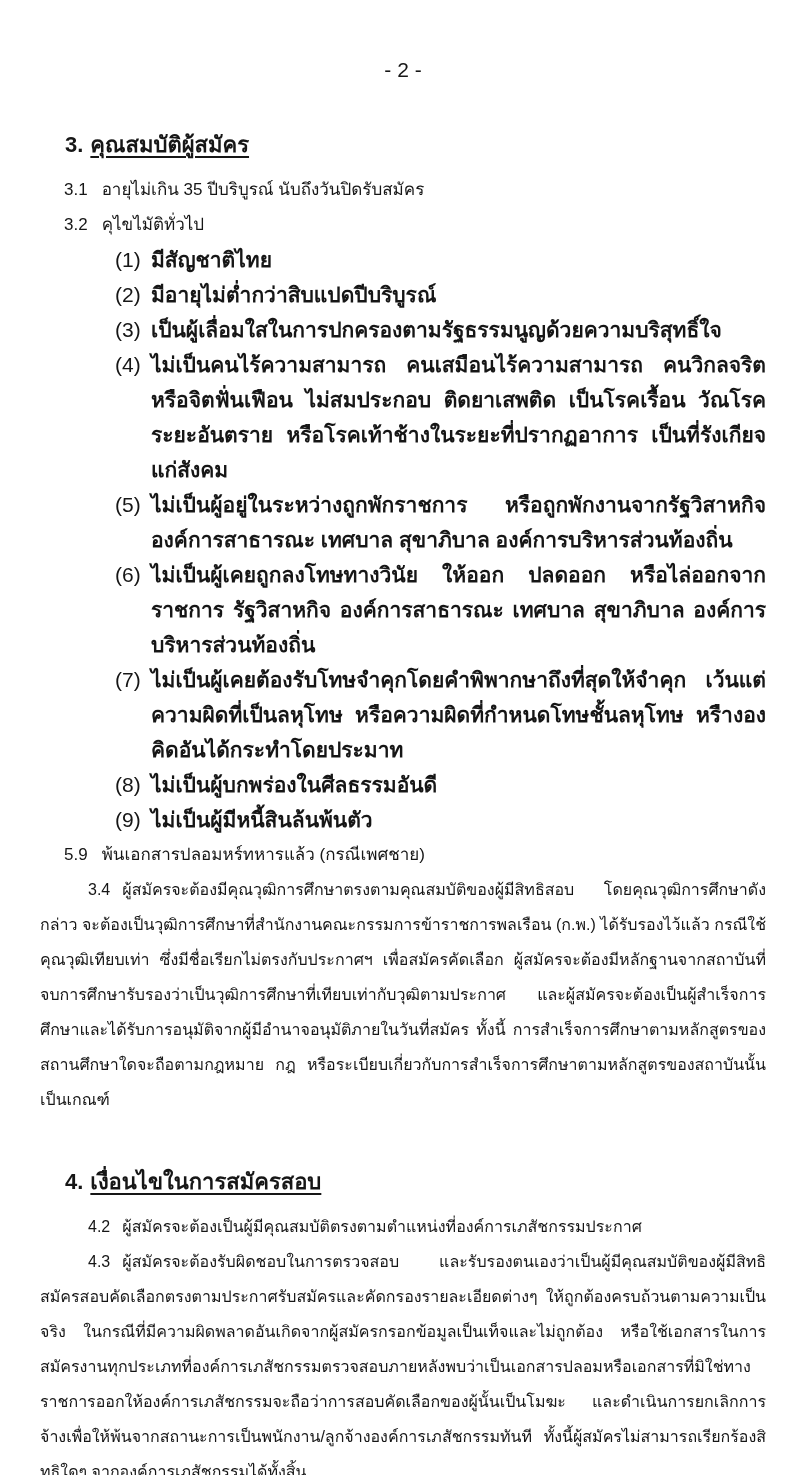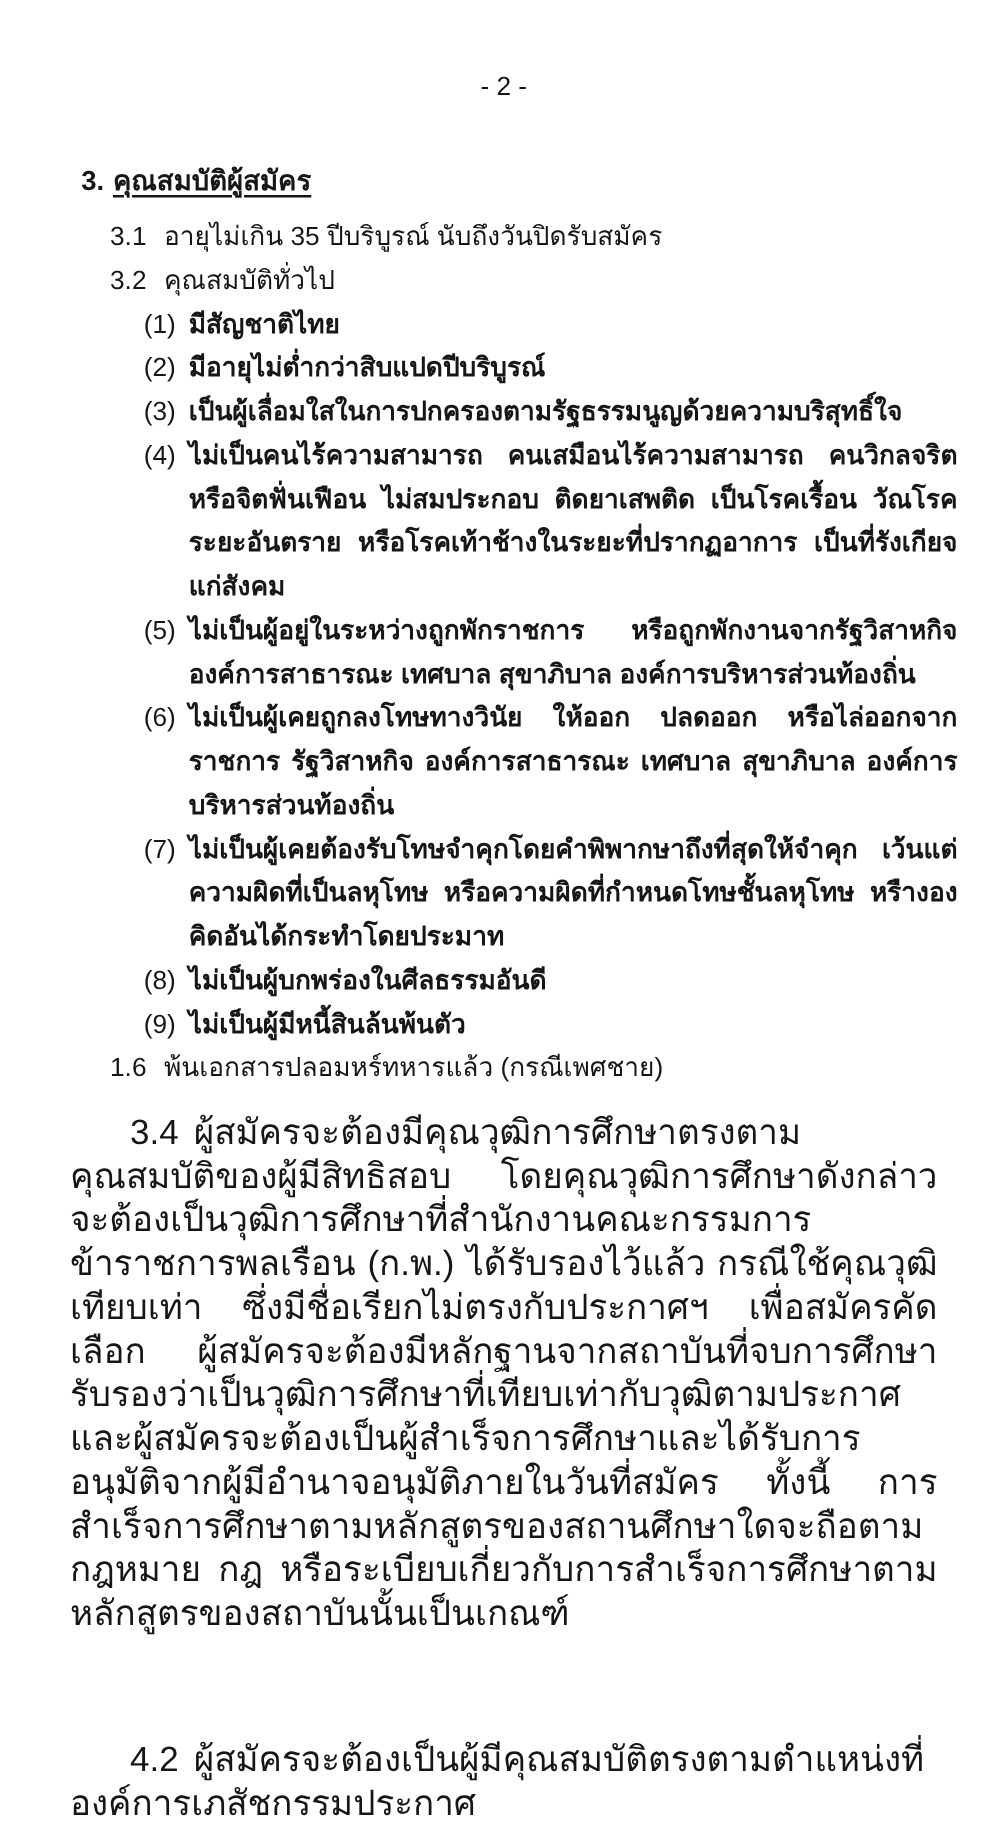--- a/index.html
+++ b/index.html
@@ -30,22 +30,22 @@
     margin: 0 0 12px 25px;
     line-height: 30px;
   }
   .heading .htitle {
     text-decoration: underline;
     text-underline-offset: 4px;
     margin-left: 7px;
     font-family: Liberation Serif, serif;
   }
   .item {
-    margin-left: 48px;
-    font-size: 21px;
+    margin-left: 24px;
+    font-size: 17px;
     line-height: 35px;
   }
   .item .ilbl {
     margin-right: 14px;
   }
   .sublist {
     margin-left: 75px;
   }
   .subitem {
     display: flex;
@@ -54,22 +54,22 @@
   }
   .subitem .slbl {
     flex: 0 0 36px;
   }
   .subitem .stxt {
     flex: 1;
     text-align: justify;
     font-weight: bold;
   }
   .para {
-    margin: 16px;
-    font-size: 28px;
+    margin: 0;
+    font-size: 16px;
     line-height: 35px;
     text-indent: 48px;
     text-align: justify;
   }
   .para .plbl {
     margin-right: 12px;
   }
   .section-gap {
     height: 50px;
   }
@@ -83,21 +83,21 @@
 
   <h2 class="heading">
     <span class="hnum">3.</span><span class="htitle">คุณสมบัติผู้สมัคร</span>
   </h2>
 
   <div class="item">
     <span class="ilbl">3.1</span><span class="itxt">อายุไม่เกิน 35 ปีบริบูรณ์ นับถึงวันปิดรับสมัคร</span>
   </div>
 
   <div class="item">
-    <span class="ilbl">3.2</span><span class="itxt">คุณสมบัติทั่วไป</span>
+    <span class="ilbl">3.2</span><span class="itxt">คุไขไมัติทั่วไป</span>
   </div>
 
   <div class="sublist">
     <div class="subitem">
       <span class="slbl">(1)</span>
       <span class="stxt">มีสัญชาติไทย</span>
     </div>
     <div class="subitem">
       <span class="slbl">(2)</span>
       <span class="stxt">มีอายุไม่ต่ำกว่าสิบแปดปีบริบูรณ์</span>
@@ -126,29 +126,32 @@
       <span class="slbl">(8)</span>
       <span class="stxt">ไม่เป็นผู้บกพร่องในศีลธรรมอันดี</span>
     </div>
     <div class="subitem">
       <span class="slbl">(9)</span>
       <span class="stxt">ไม่เป็นผู้มีหนี้สินล้นพ้นตัว</span>
     </div>
   </div>
 
   <div class="item">
-    <span class="ilbl">1.6</span><span class="itxt">พ้นเอกสารปลอมหร์ทหารแล้ว (กรณีเพศชาย)</span>
+    <span class="ilbl">5.9</span><span class="itxt">พ้นเอกสารปลอมหร์ทหารแล้ว (กรณีเพศชาย)</span>
   </div>
 
   <p class="para">
     <span class="plbl">3.4</span><span class="ptxt">ผู้สมัครจะต้องมีคุณวุฒิการศึกษาตรงตามคุณสมบัติของผู้มีสิทธิสอบ โดยคุณวุฒิการศึกษาดังกล่าว จะต้องเป็นวุฒิการศึกษาที่สำนักงานคณะกรรมการข้าราชการพลเรือน (ก.พ.) ได้รับรองไว้แล้ว กรณีใช้คุณวุฒิเทียบเท่า ซึ่งมีชื่อเรียกไม่ตรงกับประกาศฯ เพื่อสมัครคัดเลือก ผู้สมัครจะต้องมีหลักฐานจากสถาบันที่จบการศึกษารับรองว่าเป็นวุฒิการศึกษาที่เทียบเท่ากับวุฒิตามประกาศ และผู้สมัครจะต้องเป็นผู้สำเร็จการศึกษาและได้รับการอนุมัติจากผู้มีอำนาจอนุมัติภายในวันที่สมัคร ทั้งนี้ การสำเร็จการศึกษาตามหลักสูตรของสถานศึกษาใดจะถือตามกฎหมาย  กฎ หรือระเบียบเกี่ยวกับการสำเร็จการศึกษาตามหลักสูตรของสถาบันนั้นเป็นเกณฑ์</span>
   </p>
 
   <div class="section-gap"></div>
 
+  <h2 class="heading">
+    <span class="hnum">4.</span><span class="htitle">เงื่อนไขในการสมัครสอบ</span>
+  </h2>
 
 
   <p class="para">
     <span class="plbl">4.2</span><span class="ptxt">ผู้สมัครจะต้องเป็นผู้มีคุณสมบัติตรงตามตำแหน่งที่องค์การเภสัชกรรมประกาศ</span>
   </p>
 
   <p class="para">
     <span class="plbl">4.3</span><span class="ptxt">ผู้สมัครจะต้องรับผิดชอบในการตรวจสอบ และรับรองตนเองว่าเป็นผู้มีคุณสมบัติของผู้มีสิทธิสมัครสอบคัดเลือกตรงตามประกาศรับสมัครและคัดกรองรายละเอียดต่างๆ ให้ถูกต้องครบถ้วนตามความเป็นจริง ในกรณีที่มีความผิดพลาดอันเกิดจากผู้สมัครกรอกข้อมูลเป็นเท็จและไม่ถูกต้อง หรือใช้เอกสารในการสมัครงานทุกประเภทที่องค์การเภสัชกรรมตรวจสอบภายหลังพบว่าเป็นเอกสารปลอมหรือเอกสารที่มิใช่ทางราชการออกให้องค์การเภสัชกรรมจะถือว่าการสอบคัดเลือกของผู้นั้นเป็นโมฆะ และดำเนินการยกเลิกการจ้างเพื่อให้พ้นจากสถานะการเป็นพนักงาน/ลูกจ้างองค์การเภสัชกรรมทันที ทั้งนี้ผู้สมัครไม่สามารถเรียกร้องสิทธิใดๆ จากองค์การเภสัชกรรมได้ทั้งสิ้น</span>
   </p>
 

